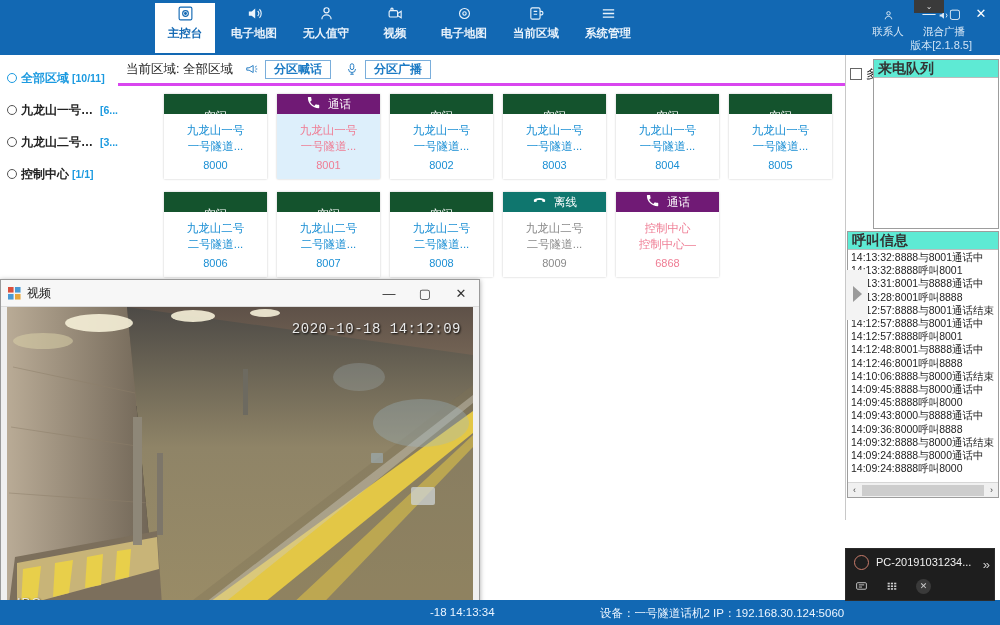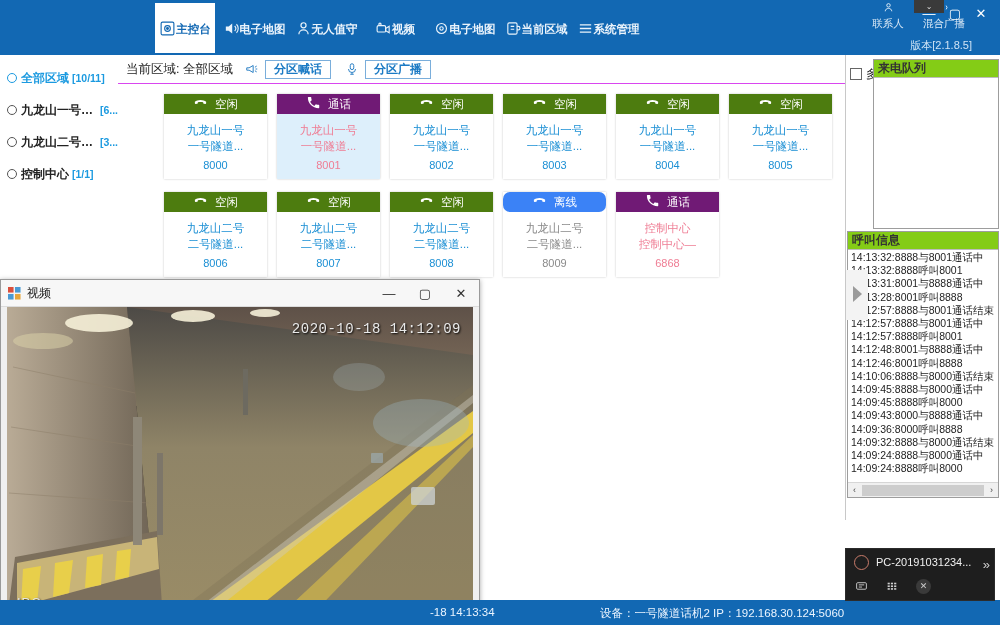--- a/index.html
+++ b/index.html
@@ -16,30 +16,30 @@
   .titlebar{
     position:absolute;left:0;top:0;width:1000px;height:55px;
     background:#1268b3;color:#fff;
   }
   .brand{
     position:absolute;left:28px;top:16px;font-size:16px;font-weight:bold;
     letter-spacing:1px;color:#ffffff;
   }
   .navtabs{position:absolute;left:155px;top:3px;height:50px;display:flex;align-items:flex-start;}
   .navtab{
-    width:60px;height:50px;display:flex;flex-direction:row;align-items:center;
-    justify-content:center;cursor:pointer;color:#eaf3fb;margin-right:6px;
+    width:60px;height:50px;display:flex;flex-direction:column;align-items:center;
+    cursor:pointer;color:#eaf3fb;margin-right:6px;
   }
   .navtab .ic{height:20px;display:flex;align-items:center;justify-content:center;}
   .navtab .lb{font-size:11.5px;margin-top:3px;font-weight:bold;white-space:nowrap;}
   .navtab.active{background:#ffffff;color:#1268b3;}
   .navtab.active .lb{color:#1268b3;}
   .navtab.wide{width:66px;}
 
-  .rightnav{position:absolute;right:28px;top:0;display:flex;}
+  .rightnav{position:absolute;right:28px;top:8px;display:flex;}
   .rnitem{width:56px;display:flex;flex-direction:column;align-items:center;cursor:pointer;color:#dbe9f6;}
   .rnitem .ic{height:15px;display:flex;align-items:center;justify-content:center;}
   .rnitem .lb{font-size:10.5px;margin-top:2px;white-space:nowrap;}
 
   .wctrls{position:absolute;right:6px;top:3px;display:flex;}
   .wbtn{width:26px;height:20px;display:flex;align-items:center;justify-content:center;
         color:#fff;font-size:13px;cursor:pointer;}
   .chevtab{
     position:absolute;right:56px;top:0;width:30px;height:13px;background:#3a3a3a;color:#ddd;
     display:flex;align-items:center;justify-content:center;font-size:8px;cursor:pointer;
@@ -57,58 +57,58 @@
             font-size:12px;font-weight:bold;white-space:nowrap;color:#222;}
   .treeitem .radio{width:8px;height:8px;border:1px solid #555;border-radius:50%;margin-right:4px;flex:0 0 auto;}
   .treeitem.sel{color:#1b9ae0;}
   .treeitem.sel .radio{border-color:#1b9ae0;}
   .treeitem .cnt{font-size:10.5px;color:#1b9ae0;margin-left:3px;font-weight:bold;}
   .treeitem .nm{overflow:hidden;text-overflow:ellipsis;}
 
   
   .main{position:absolute;left:118px;top:55px;width:727px;height:465px;background:#fff;
         border-right:1px solid #c8c8c8;}
-  .toolbar{height:28px;display:flex;align-items:center;padding-left:8px;border-bottom:1px solid #d946ef;}
+  .toolbar{height:28px;display:flex;align-items:center;padding-left:8px;border-bottom:3px solid #d946ef;}
   .curzone{font-size:12.5px;color:#222;margin-right:12px;white-space:nowrap;}
   .tbicon{margin-right:6px;color:#2b7fc4;display:flex;align-items:center;}
   .tbtn{
     height:19px;min-width:62px;border:1px solid #7aaedb;background:#fff;color:#1b7ac4;
     font-size:12px;font-weight:bold;display:flex;align-items:center;justify-content:center;
     margin-right:14px;cursor:pointer;font-family:inherit;padding:0 8px;
   }
 
   .grid{position:absolute;left:0;top:29px;right:0;bottom:0;padding:10px 0 0 46px;
         display:flex;flex-wrap:wrap;align-content:flex-start;overflow:hidden;}
   .card{width:103px;margin-right:10px;margin-bottom:13px;background:#fff;
         box-shadow:0 0 2px rgba(0,0,0,0.22);cursor:pointer;}
   .card .hd{height:20px;display:flex;align-items:center;justify-content:center;color:#fff;gap:7px;}
   .card .hd .st{font-size:11.5px;}
   .card .bd{height:65px;display:flex;flex-direction:column;align-items:center;justify-content:center;}
   .card .n1,.card .n2{font-size:11.5px;font-weight:normal;line-height:16px;max-width:96px;
         overflow:hidden;text-overflow:ellipsis;white-space:nowrap;}
   .card .ext{font-size:11px;margin-top:5px;}
-  .card.idle .hd{background:#4d7c0f;}
+  .card.idle .hd{background:#14532d;flex-direction:column;}
   .card.idle .bd{background:#fff;}
   .card.idle .n1,.card.idle .n2,.card.idle .ext{color:#1b8fd4;}
   .card.talk .hd{background:#701a75;}
   .card.talk .bd{background:#ddeffb;}
   .card.talk .n1,.card.talk .n2,.card.talk .ext{color:#ef7d94;}
   .card.talk.white .bd{background:#fff;}
-  .card.off .hd{background:#3b82f6;border-radius:7px;}
+  .card.off .hd{background:#0f766e;}
   .card.off .bd{background:#fff;}
   .card.off .n1,.card.off .n2,.card.off .ext{color:#8a8a8a;}
 
   
   .rightpanel{position:absolute;left:846px;top:55px;width:154px;height:545px;background:#fff;}
   .multisel{display:flex;align-items:center;height:22px;padding:8px 0 0 4px;}
   .cbx{width:10px;height:10px;border:1px solid #666;background:#fff;margin-right:4px;}
   .multisel .lb{font-size:12px;}
   .listbox{border:1px solid #9d9d9d;background:#fff;position:absolute;}
-  .listhdr{height:17px;border-bottom:1px solid #bdbdbd;background:#84cc16;display:flex;align-items:center;
-           padding-left:4px;font-size:12px;font-weight:bold;color:#333;}
+  .listhdr{height:17px;border-bottom:1px solid #bdbdbd;background:#5eead4;display:flex;align-items:center;
+           padding-left:4px;font-size:14px;font-weight:bold;color:#333;}
   .loglines{padding:1px 3px;overflow:hidden;}
   .logline{font-size:10.5px;line-height:13.2px;color:#1d1d1d;white-space:nowrap;}
   .hscroll{position:absolute;left:0;right:0;bottom:0;height:14px;background:#f0f0f0;border-top:1px solid #d6d6d6;
            display:flex;align-items:center;}
   .hsbtn{width:13px;height:12px;display:flex;align-items:center;justify-content:center;font-size:9px;color:#444;
          background:#f0f0f0;cursor:pointer;}
   .hsthumb{flex:1;height:11px;background:#cdcdcd;margin:0 1px;cursor:pointer;}
 
   .collapse{
     position:absolute;left:846px;top:270px;width:22px;height:50px;background:#f3f3f3;

